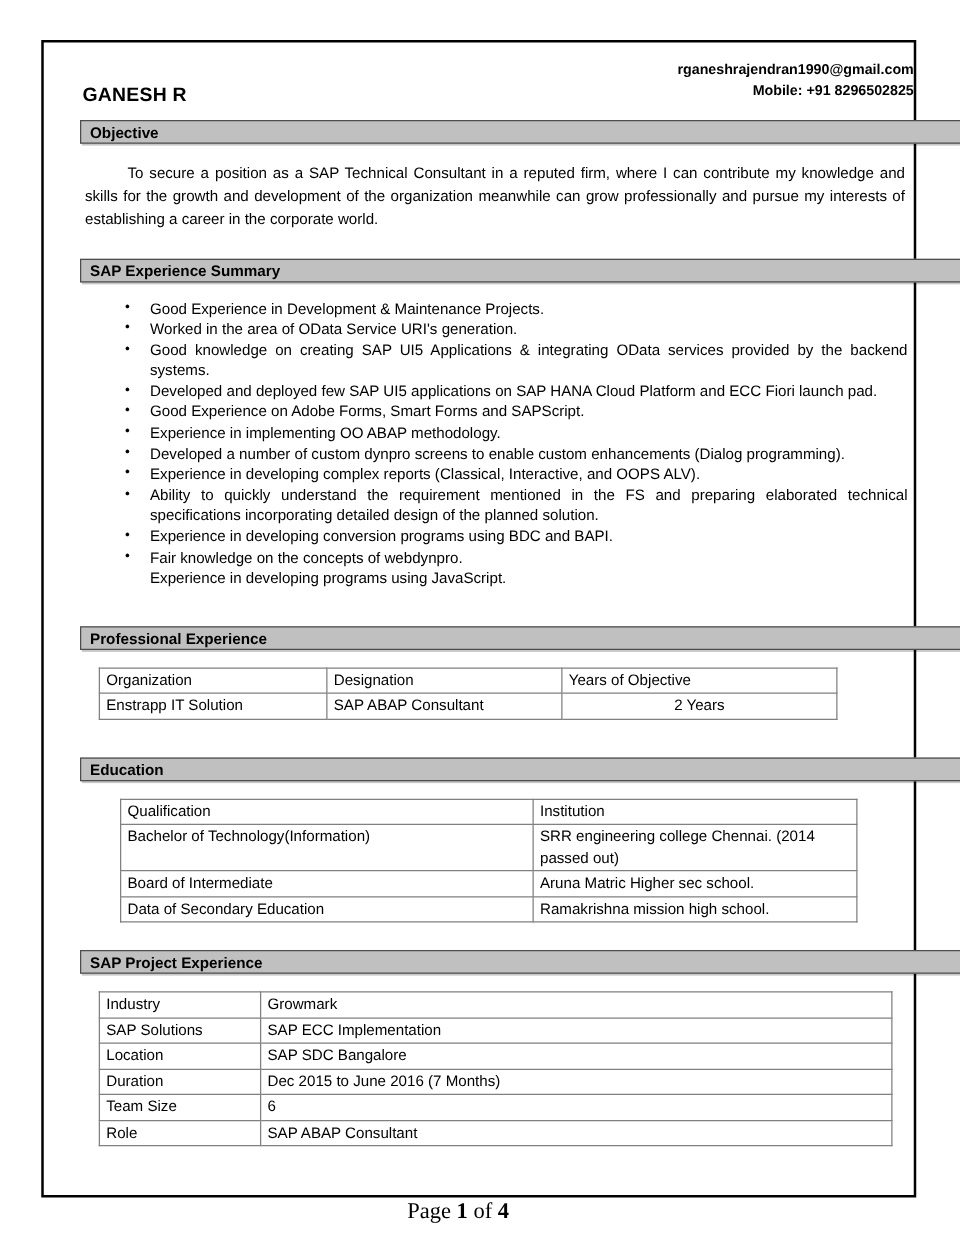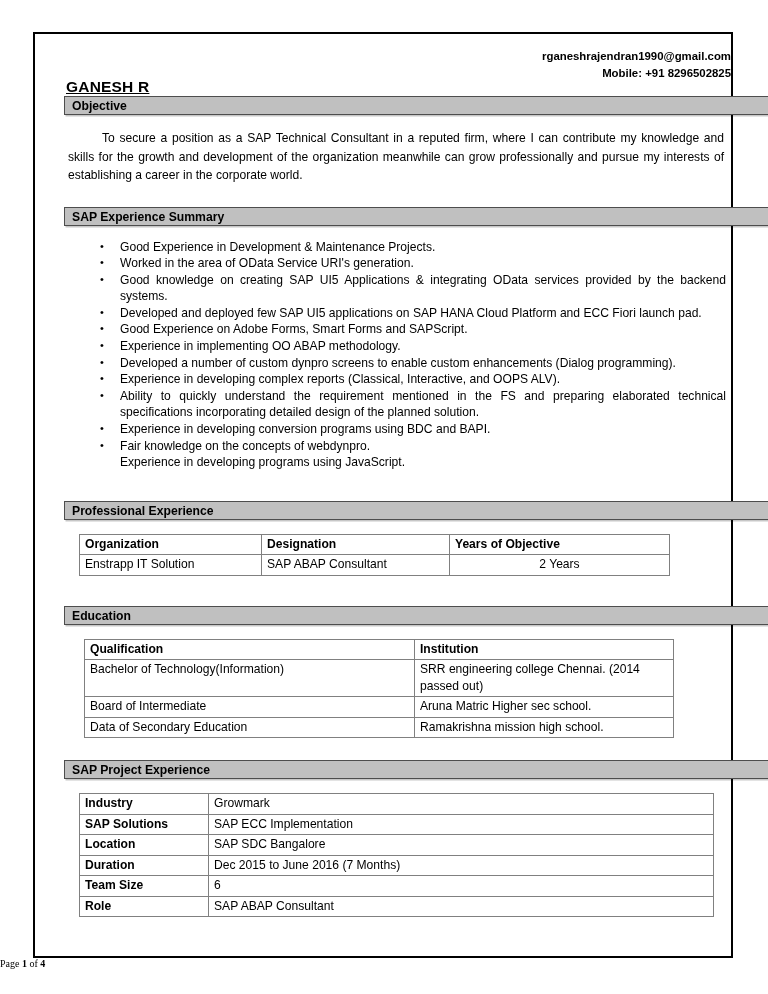--- a/index.html
+++ b/index.html
@@ -34,25 +34,24 @@
   }
 
   
   .header {
     position: relative;
     height: 48px;
   }
   .name {
     position: absolute;
     left: 2px;
-    top: 30px;
+    top: 20px;
     font-size: 15.5px;
     font-weight: bold;
     letter-spacing: 0.2px;
-    text-decoration: underline;
   }
   .contact {
     position: absolute;
     right: 1px;
     top: 0px;
     text-align: right;
     font-size: 11.4px;
     font-weight: bold;
     line-height: 16.5px;
   }
@@ -117,48 +116,48 @@
     font-size: 12.1px;
     margin-top: 14px;
     table-layout: fixed;
   }
   .tbl td {
     border: 1px solid #808080;
     padding: 1px 5px 2px 5px;
     vertical-align: top;
     line-height: 16.5px;
   }
-  .tbl td.hd { font-weight: bold; }
+  .tbl td.hd { font-weight: normal; }
   .tbl td.ctr { text-align: center; }
 
   .tbl-prof { margin-left: 15px; width: 590px; }
   .tbl-prof col.c1 { width: 182px; }
   .tbl-prof col.c2 { width: 188px; }
   .tbl-prof col.c3 { width: 220px; }
 
-  .tbl-edu { margin-left: 20px; width: 589px; }
+  .tbl-edu { margin-left: 32px; width: 589px; }
   .tbl-edu col.c1 { width: 330px; }
   .tbl-edu col.c2 { width: 259px; }
 
   .tbl-proj { margin-left: 15px; width: 634px; border-radius: 28px; }
   .tbl-proj col.c1 { width: 129px; }
   .tbl-proj col.c2 { width: 505px; }
 
   .sec-gap { height: 22px; }
   .sec-gap-lg { height: 30px; }
 
   
   .footer {
     position: absolute;
     left: 0;
     top: 958px;
     width: 733px;
-    text-align: left;
+    text-align: center;
     font-family: "Liberation Serif", serif;
-    font-size: 10px;
+    font-size: 18px;
   }
   .footer .pg { font-weight: bold; }
 </style>
 </head>
 <body>
 
 <div class="page">
   <div class="inner">
 
     <div class="header">

